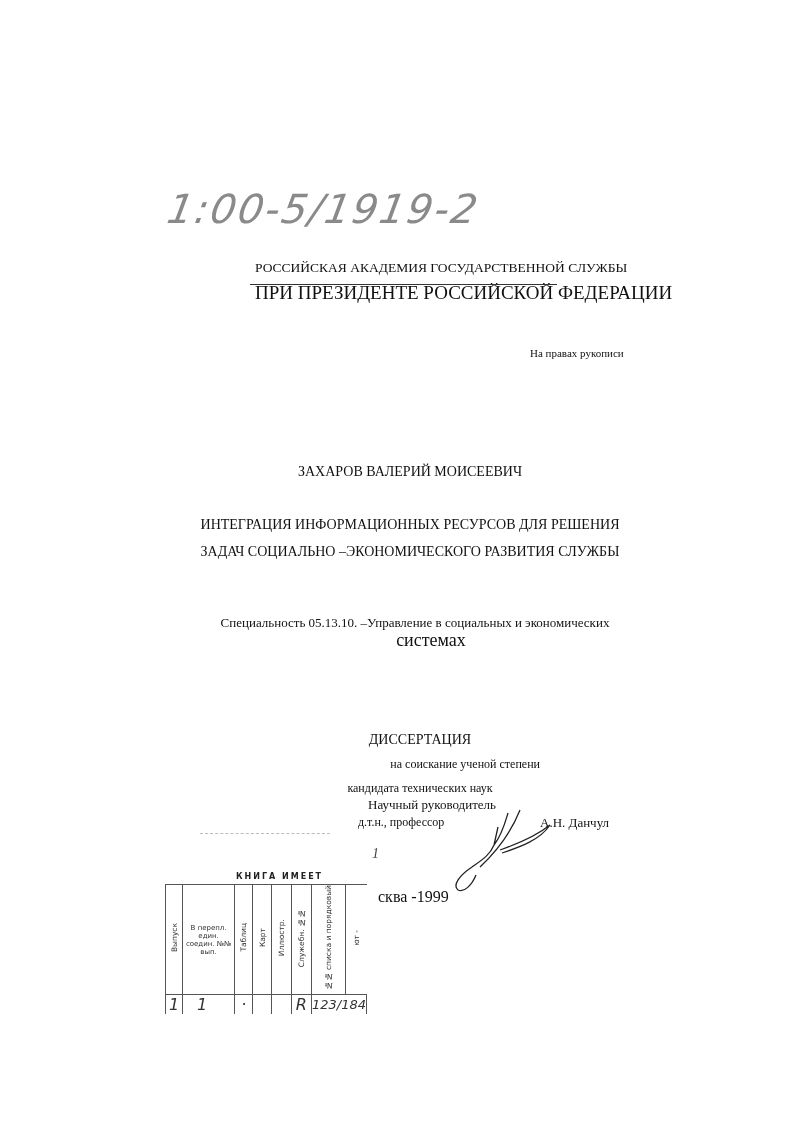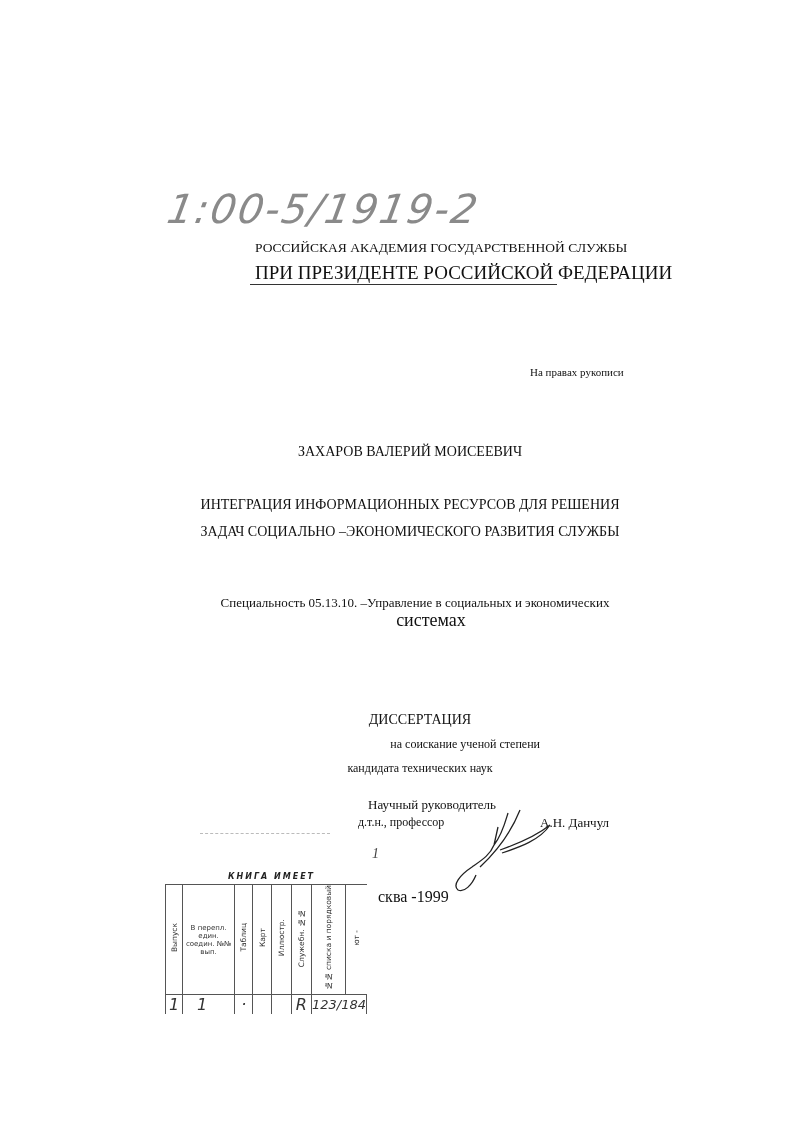--- a/index.html
+++ b/index.html
@@ -9,41 +9,41 @@
     }
     body {
       width: 795px;
       height: 1124px;
       position: relative;
       overflow: hidden;
       font-family: "Liberation Serif", "DejaVu Serif", serif;
       color: #111111;
     }
     .abs { position: absolute; }
-    .center-text { text-align: center; white-space: nowrap; }
+    .center-text { text-align: center; white-space: nowrap; margin-top: 20px; }
 
     .handwritten-code {
       left: 168px; top: 186px;
       font-family: "DejaVu Sans", sans-serif;
       font-style: italic;
       font-size: 40px;
       color: #8a8a8a;
       letter-spacing: 2px;
       transform: skewX(-10deg);
       white-space: nowrap;
     }
 
     .org-line1 { left: 255px; top: 240px; width: 300px; font-size: 13.5px; }
     .org-line2 { left: 255px; top: 262px; width: 300px; font-size: 19px; }
     .org-rule {
       left: 250px; top: 284px; width: 307px; height: 0;
       border-top: 1px solid #333;
     }
 
-    .rights { left: 530px; top: 366px; font-size: 11px; white-space: nowrap; }
+    .rights { left: 530px; top: 347px; font-size: 11px; white-space: nowrap; }
 
     .author { left: 200px; top: 444px; width: 420px; font-size: 14px; }
     .title1 { left: 190px; top: 497px; width: 440px; font-size: 14px; }
     .title2 { left: 190px; top: 524px; width: 440px; font-size: 14px; }
 
     .spec1 { left: 200px; top: 595px; width: 430px; font-size: 13px; }
     .spec2 { left: 216px; top: 610px; width: 430px; font-size: 18px; }
 
     .diss { left: 300px; top: 712px; width: 240px; font-size: 14px; }
     .degree1 { left: 300px; top: 737px; width: 240px; font-size: 12px; text-align: right; }
@@ -59,28 +59,27 @@
     }
 
     .page-mark { left: 372px; top: 846px; font-size: 14px; font-style: italic; color: #444; }
 
     .city-year { left: 378px; top: 888px; font-size: 16px; white-space: nowrap; }
 
     .signature { left: 450px; top: 805px; width: 110px; height: 90px; }
 
     
     .stamp-title {
-      left: 228px; top: 872px;
+      left: 236px; top: 872px;
       font-family: "DejaVu Sans", sans-serif;
       font-weight: bold;
       font-size: 8px;
       letter-spacing: 2px;
       color: #222;
       white-space: nowrap;
-      font-style: italic;
     }
     .stamp {
       left: 165px; top: 884px; width: 202px; height: 76px;
     }
     .stamp-table {
       border-collapse: collapse;
       width: 100%;
       height: 100%;
       font-family: "DejaVu Sans", sans-serif;
       color: #333;

